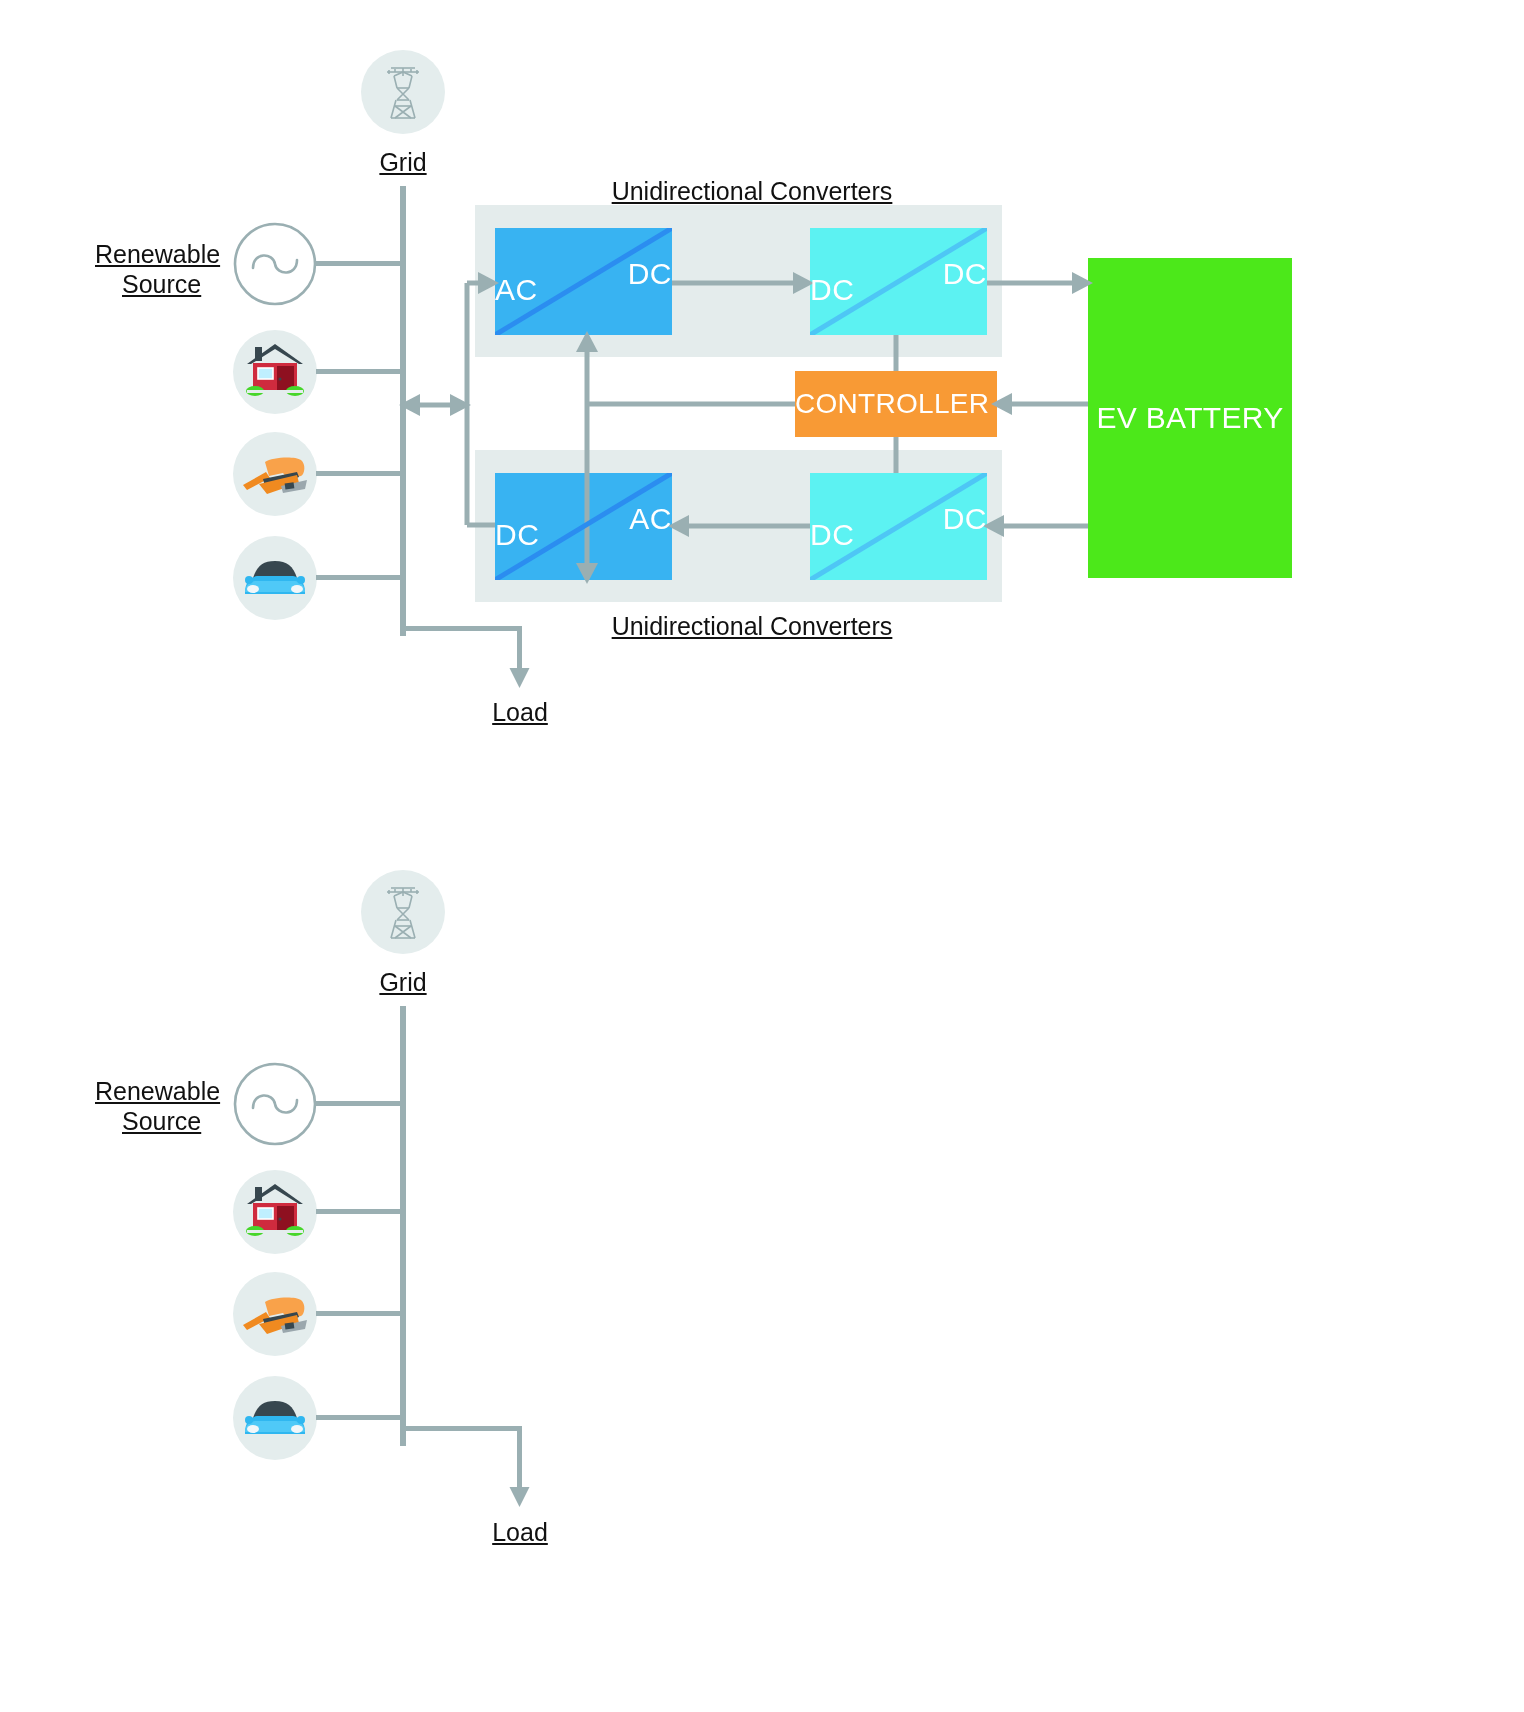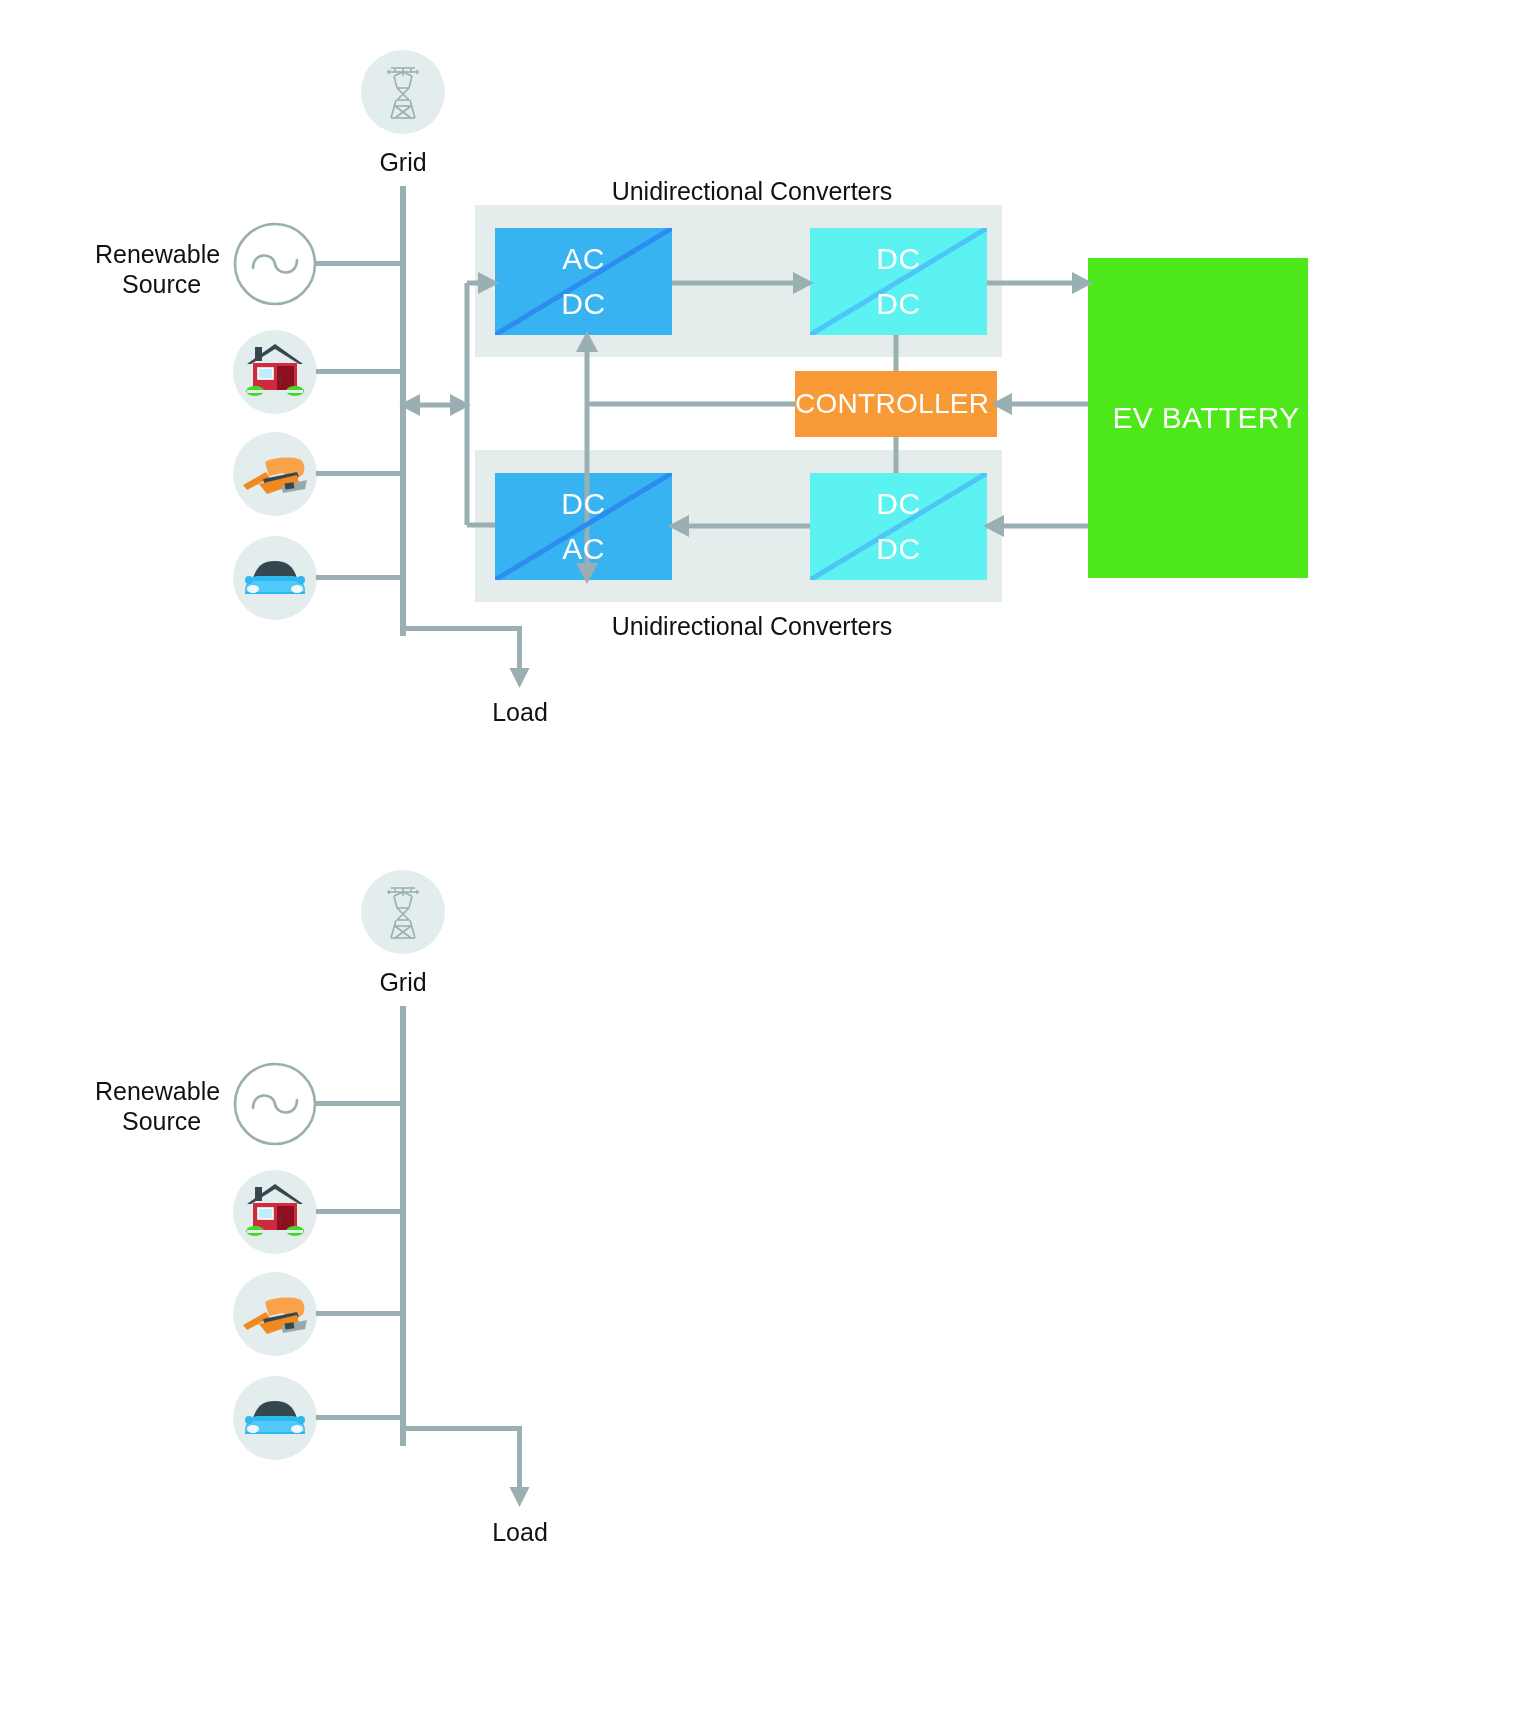--- a/index.html
+++ b/index.html
@@ -1,29 +1,29 @@
 <!DOCTYPE html>
 <html><head>
 <meta charset="utf-8">
 <style>
   html,body{margin:0;padding:0;background:#ffffff;}
   body{width:1524px;height:1712px;font-family:"Liberation Sans",sans-serif;color:#1a1a1a;overflow:hidden;}
   #stage{position:relative;width:1524px;height:1712px;}
   .diagram{position:absolute;left:0;width:1524px;}
-  .lbl{position:absolute;font-family:"Liberation Sans",sans-serif;color:#111;white-space:nowrap;}
+  .lbl{position:absolute;font-family:"Liberation Sans",sans-serif;color:#111;white-space:nowrap;text-decoration:underline;}
   .lbl.c{transform:translateX(-50%);text-align:center;}
   .panel{position:absolute;background:#e4ecec;}
-  .blk{position:absolute;display:flex;flex-direction:column;justify-content:space-between;align-items:center;box-sizing:border-box;overflow:hidden;}
+  .blk{position:absolute;display:flex;flex-direction:row;justify-content:space-between;align-items:center;box-sizing:border-box;overflow:hidden;}
   .blk .t,.blk .b{color:#ffffff;font-size:30px;line-height:1;letter-spacing:.5px;z-index:2;position:relative;}
   .blk .t{padding-top:16px;}
   .blk .b{padding-bottom:16px;}
   .blk .diag{position:absolute;left:0;top:0;width:100%;height:100%;z-index:1;}
   .blk-acdc{background:#38b3f2;}
   .blk-dcdc{background:#5cf2f2;}
-  .block-green{position:absolute;background:#4ce81a;display:flex;align-items:center;justify-content:center;padding-left:16px;}
+  .block-green{position:absolute;background:#4ce81a;display:flex;align-items:center;justify-content:center;}
   .block-green span{color:#fff;font-size:30px;letter-spacing:.3px;}
   .ctrl{position:absolute;background:#f89a35;display:flex;align-items:center;}
   .ctrl span{color:#fff;font-size:28px;letter-spacing:.3px;}
   .wire{position:absolute;background:#9aafb2;}
   .ic{position:absolute;border-radius:50%;background:#e4eded;}
   .ic.plain{background:transparent;}
   svg.ico{position:absolute;left:0;top:0;}
   .arrowsvg{position:absolute;left:0;top:0;overflow:visible;}
 </style>
 </head>

